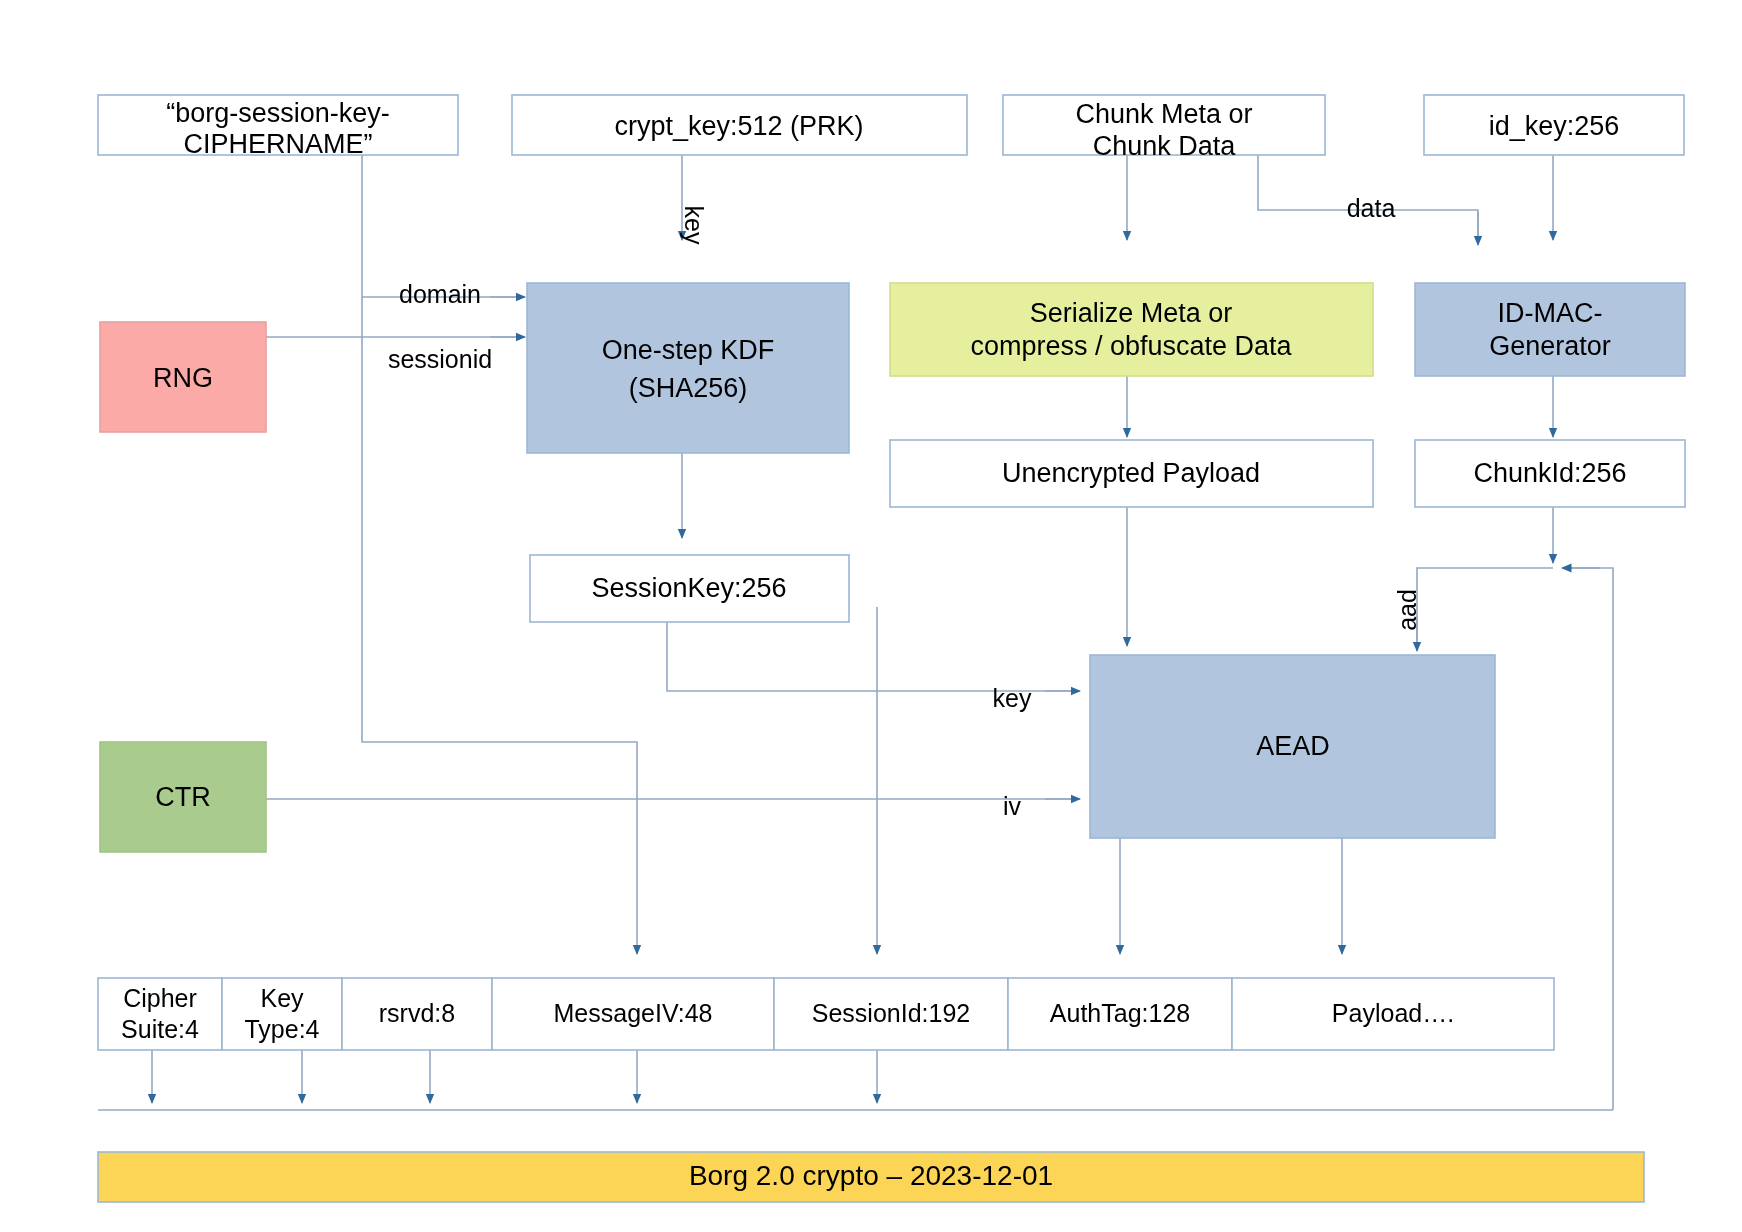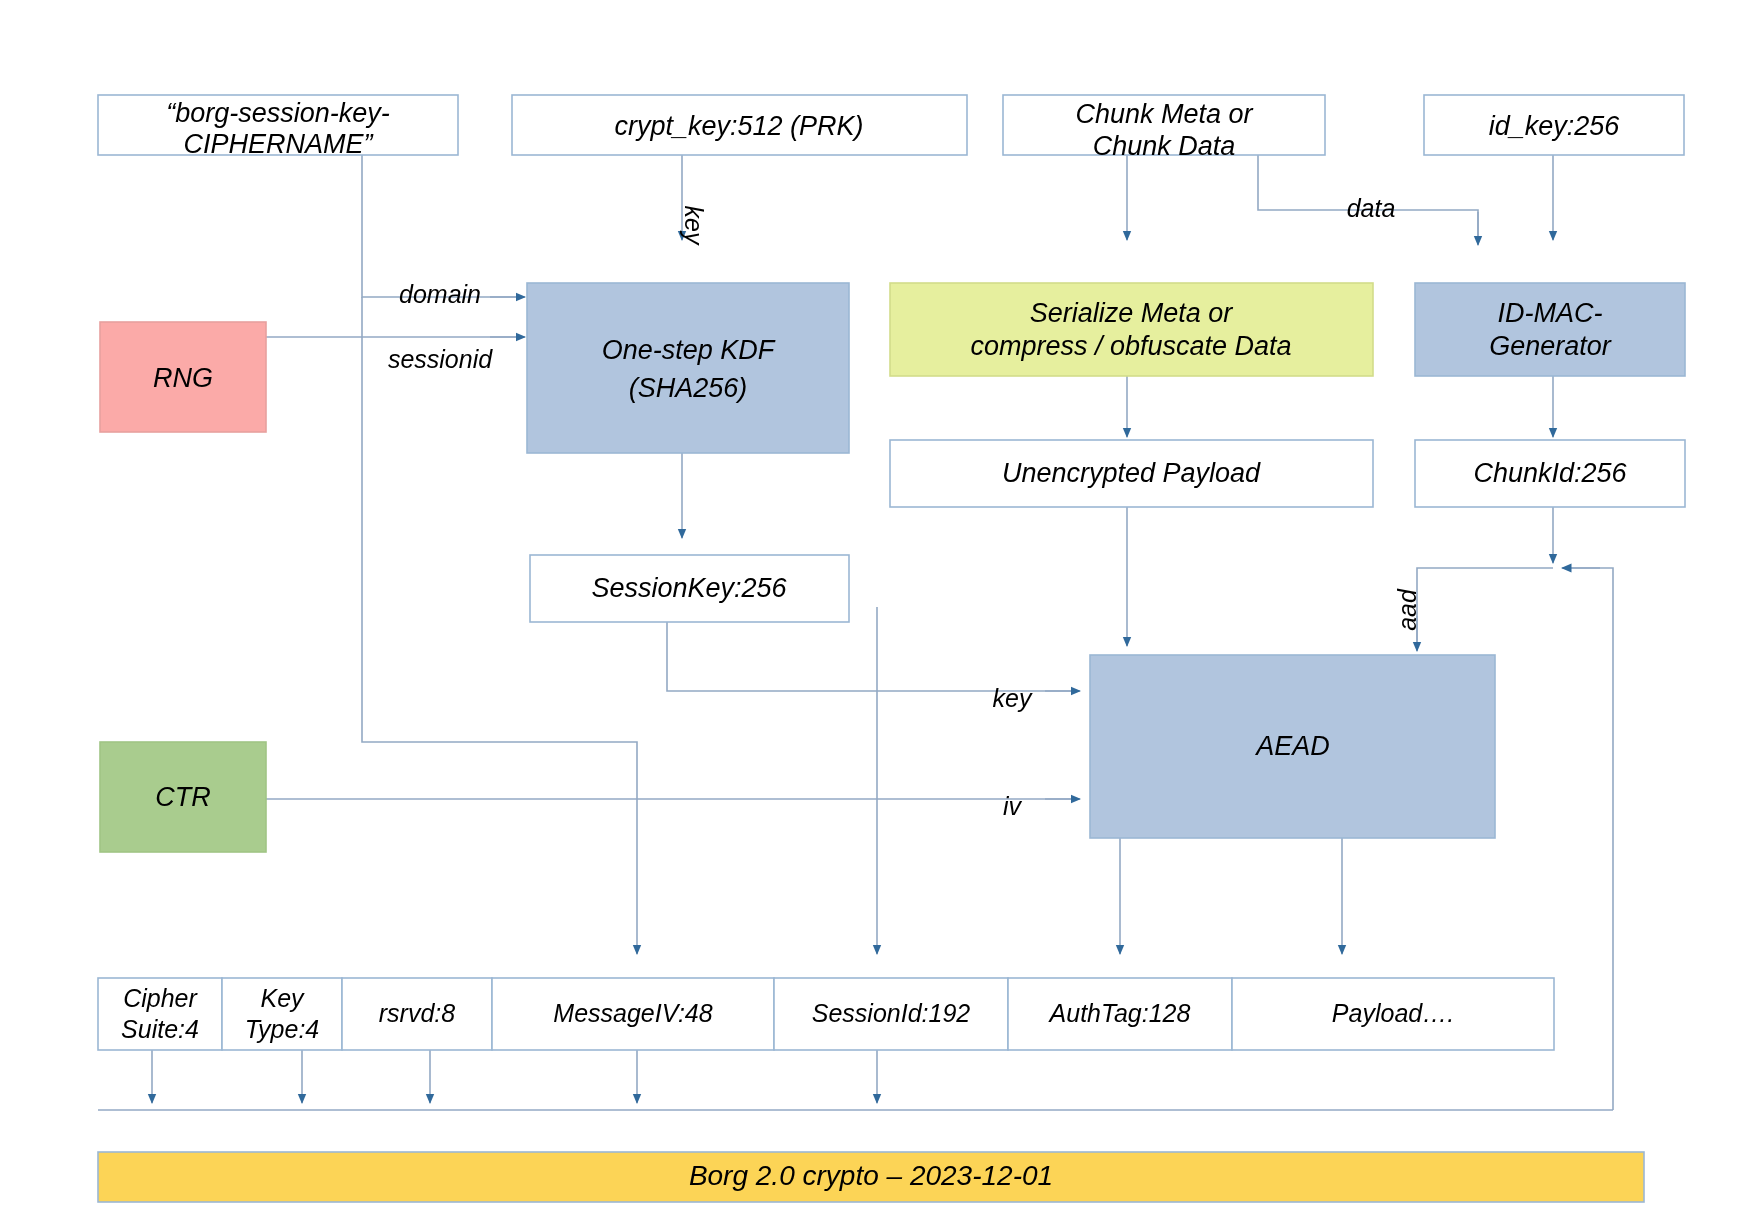--- a/index.html
+++ b/index.html
@@ -11,21 +11,20 @@
     width: 1742px;
     height: 1232px;
     font-family: "Liberation Sans", sans-serif;
     overflow: hidden;
   }
   #diagram-root {
     position: relative;
     width: 1742px;
     height: 1232px;
     background: #ffffff;
-    font-style: italic;
   }
   svg.flow {
     position: absolute;
     left: 0;
     top: 0;
     width: 1742px;
     height: 1232px;
   }
   .node-rect {
     stroke: #9bb7d4;

